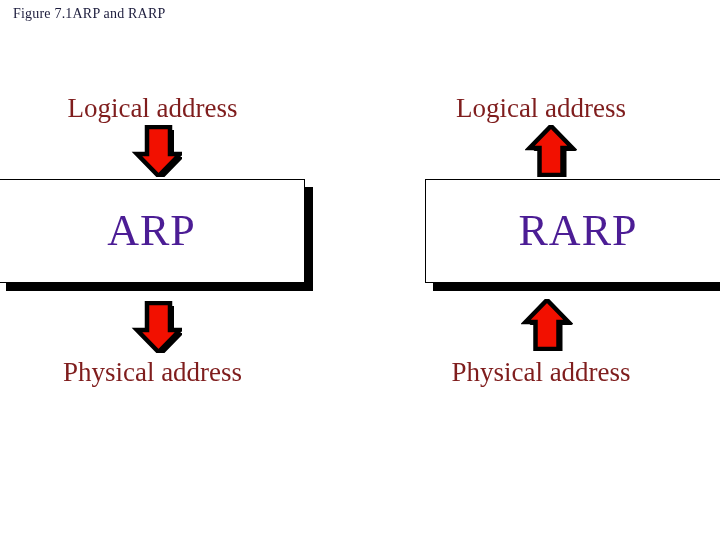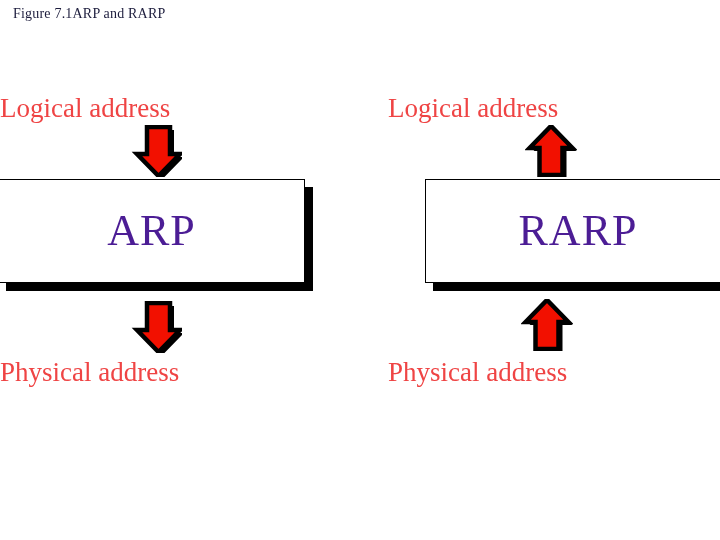--- a/index.html
+++ b/index.html
@@ -35,22 +35,23 @@
     white-space: nowrap;
     letter-spacing: 0.2px;
   }
 
   
   .label {
     position: absolute;
     font-family: "Liberation Serif", "DejaVu Serif", serif;
     font-size: 27px;
     line-height: 30px;
-    color: #ef4444;
+    color: #7f1d1d;
     white-space: nowrap;
+    text-align: center;
   }
   .label-llog  { left: 0px;   top: 93px;  width: 305px; }
   .label-lphys { left: 0px;   top: 357px; width: 305px; }
   .label-rlog  { left: 388px; top: 93px;  width: 306px; }
   .label-rphys { left: 388px; top: 357px; width: 306px; }
 
   
   .box-wrap {
     position: absolute;
   }

